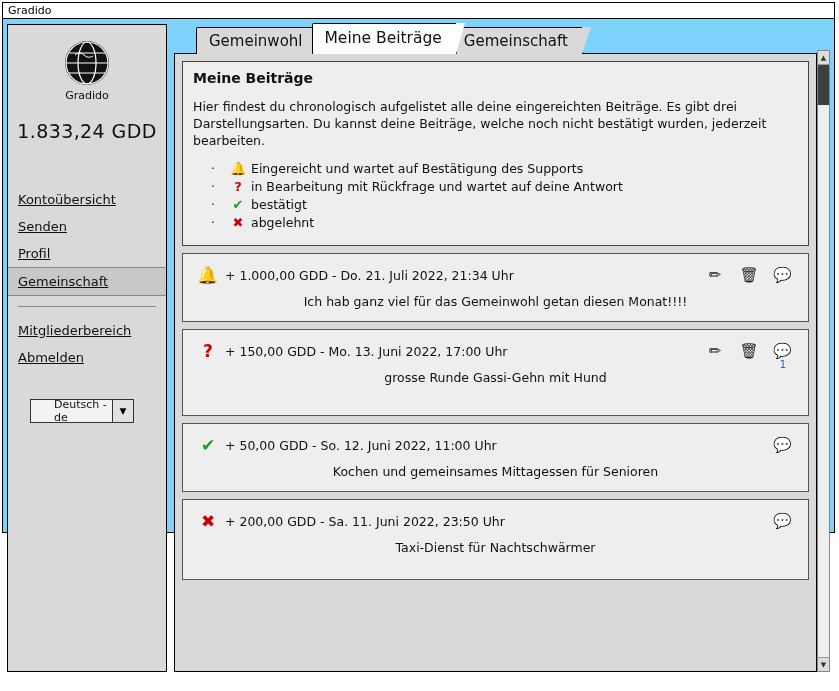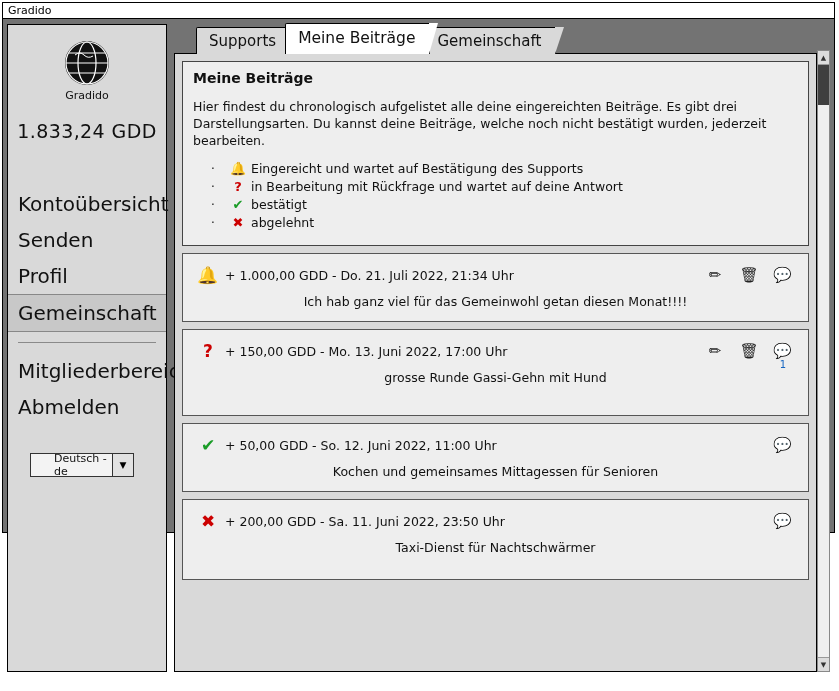--- a/index.html
+++ b/index.html
@@ -13,21 +13,21 @@
     height: 691px;
     overflow: hidden;
   }
   .window {
     position: absolute;
     left: 2px;
     top: 2px;
     width: 833px;
     height: 531px;
     border: 1px solid #000;
-    background: #737373;
+    background: #7dd3fc;
     box-sizing: border-box;
   }
   .titlebar {
     height: 16px;
     border-bottom: 1px solid #000;
     font-size: 11px;
     line-height: 16px;
     padding-left: 5px;
     color: #000;
     background: #ffffff;
@@ -73,24 +73,25 @@
     text-align: center;
     font-size: 19px;
     letter-spacing: 0.4px;
     color: #111;
     margin-top: 18px;
   }
   .nav {
     margin-top: 44px;
   }
   .nav-item {
-    font-size: 20px;
+    font-size: 13px;
     color: #111;
     padding: 6px 10px;
     cursor: pointer;
+    text-decoration: underline;
   }
   .nav-item.active {
     background: #c8c8c8;
     border-top: 1px solid #888;
     border-bottom: 1px solid #888;
   }
   .nav-sep {
     height: 1px;
     background: #8a8a8a;
     margin: 10px 10px;
@@ -373,21 +374,21 @@
         <div class="lang-select">
           <span class="lang-text">Deutsch - de</span>
           <span class="lang-arrow">▼</span>
         </div>
       </div>
     </div>
 
     <div class="main">
 
       <div class="tabs">
-        <div class="tab">Supports</div>
+        <div class="tab">Gemeinwohl</div>
         <div class="tab active">Meine Beiträge</div>
         <div class="tab">Gemeinschaft</div>
       </div>
 
       <div class="panel">
 
         <div class="card intro-card">
           <div class="intro-title">Meine Beiträge</div>
           <div class="intro-text">Hier findest du chronologisch aufgelistet alle deine eingereichten Beiträge. Es gibt drei Darstellungsarten. Du kannst deine Beiträge, welche noch nicht bestätigt wurden, jederzeit bearbeiten.</div>
           <div class="legend">

